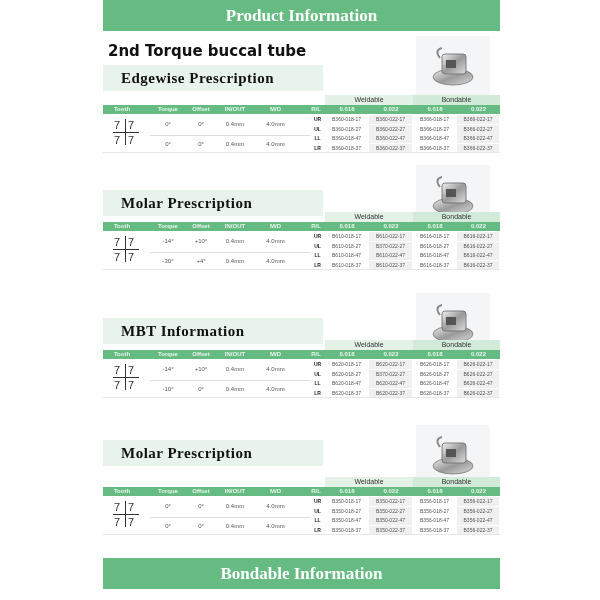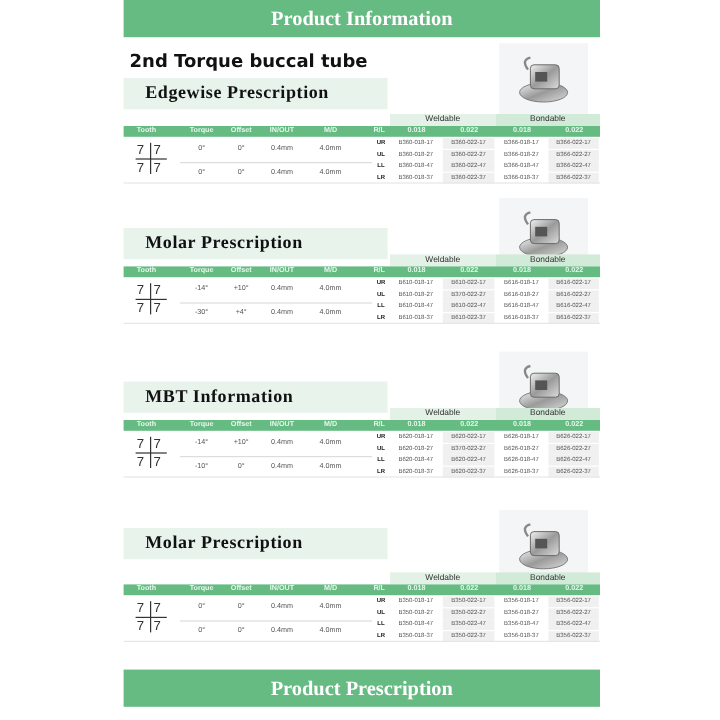--- a/index.html
+++ b/index.html
@@ -337,13 +337,13 @@
           <div class="code" style="left: 222px; width: 43px; top: 48.5px;">B350-018-37</div>
           <div class="code shade" style="left: 266px; width: 43px; top: 48.5px;">B350-022-37</div>
           <div class="code" style="left: 310px; width: 43px; top: 48.5px;">B356-018-37</div>
           <div class="code shade" style="left: 354px; width: 42px; top: 48.5px;">B356-022-37</div>
         </div>
       <div class="bottom-line" style="top:57px"></div>
     </div>
   </div>
 </div>
 
-<div class="banner bottom">Product Prescription</div>
+<div class="banner bottom">Bondable Information</div>
 
 </body></html>

